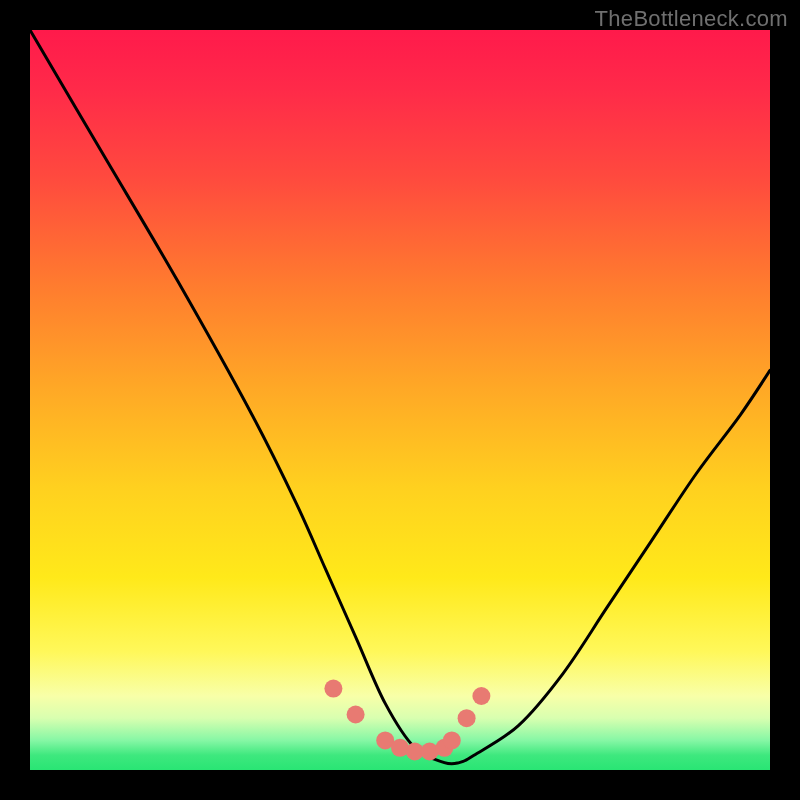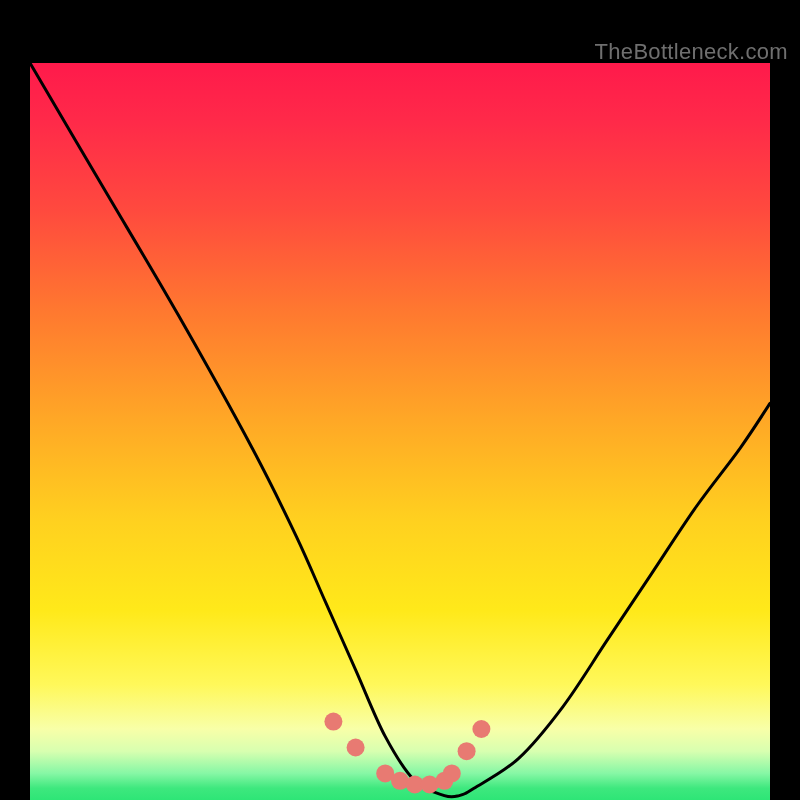--- a/index.html
+++ b/index.html
@@ -9,21 +9,20 @@
     height: 800px;
     background: #000;
     overflow: hidden;
     font-family: Arial, Helvetica, sans-serif;
   }
   .frame {
     position: relative;
     width: 800px;
     height: 608px;
     background: #000;
-    margin-top: 33px;
   }
   .plot-area {
     position: absolute;
     left: 30px;
     top: 30px;
     width: 740px;
     height: 740px;
     
     background: linear-gradient(
       to bottom,

